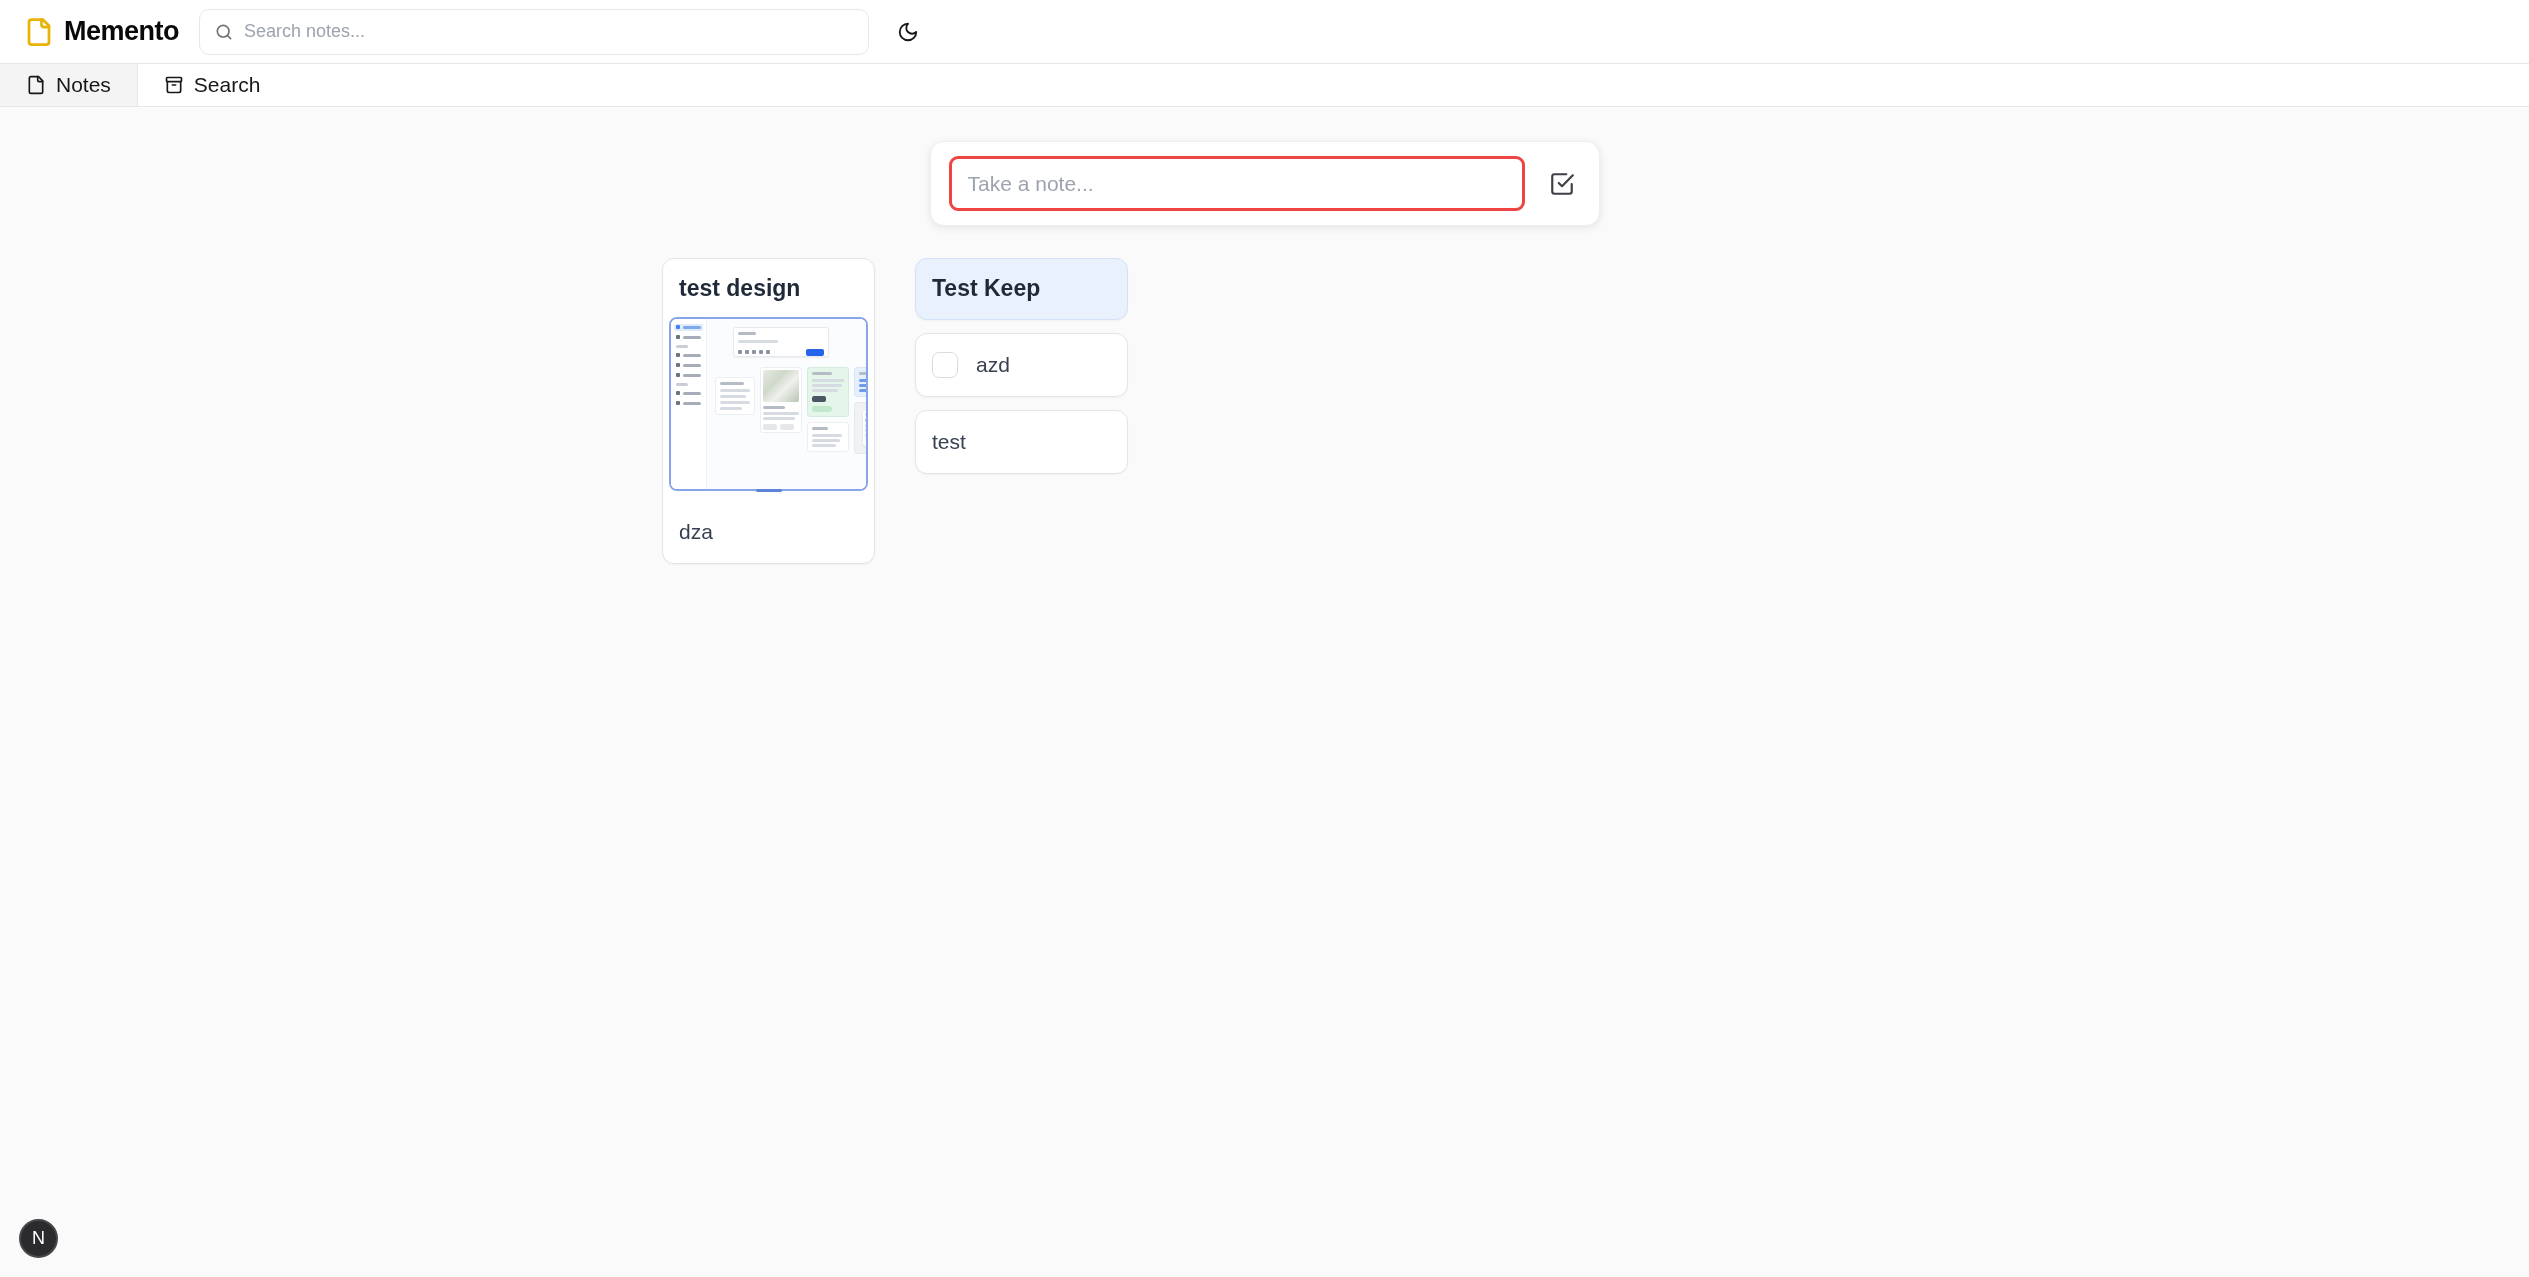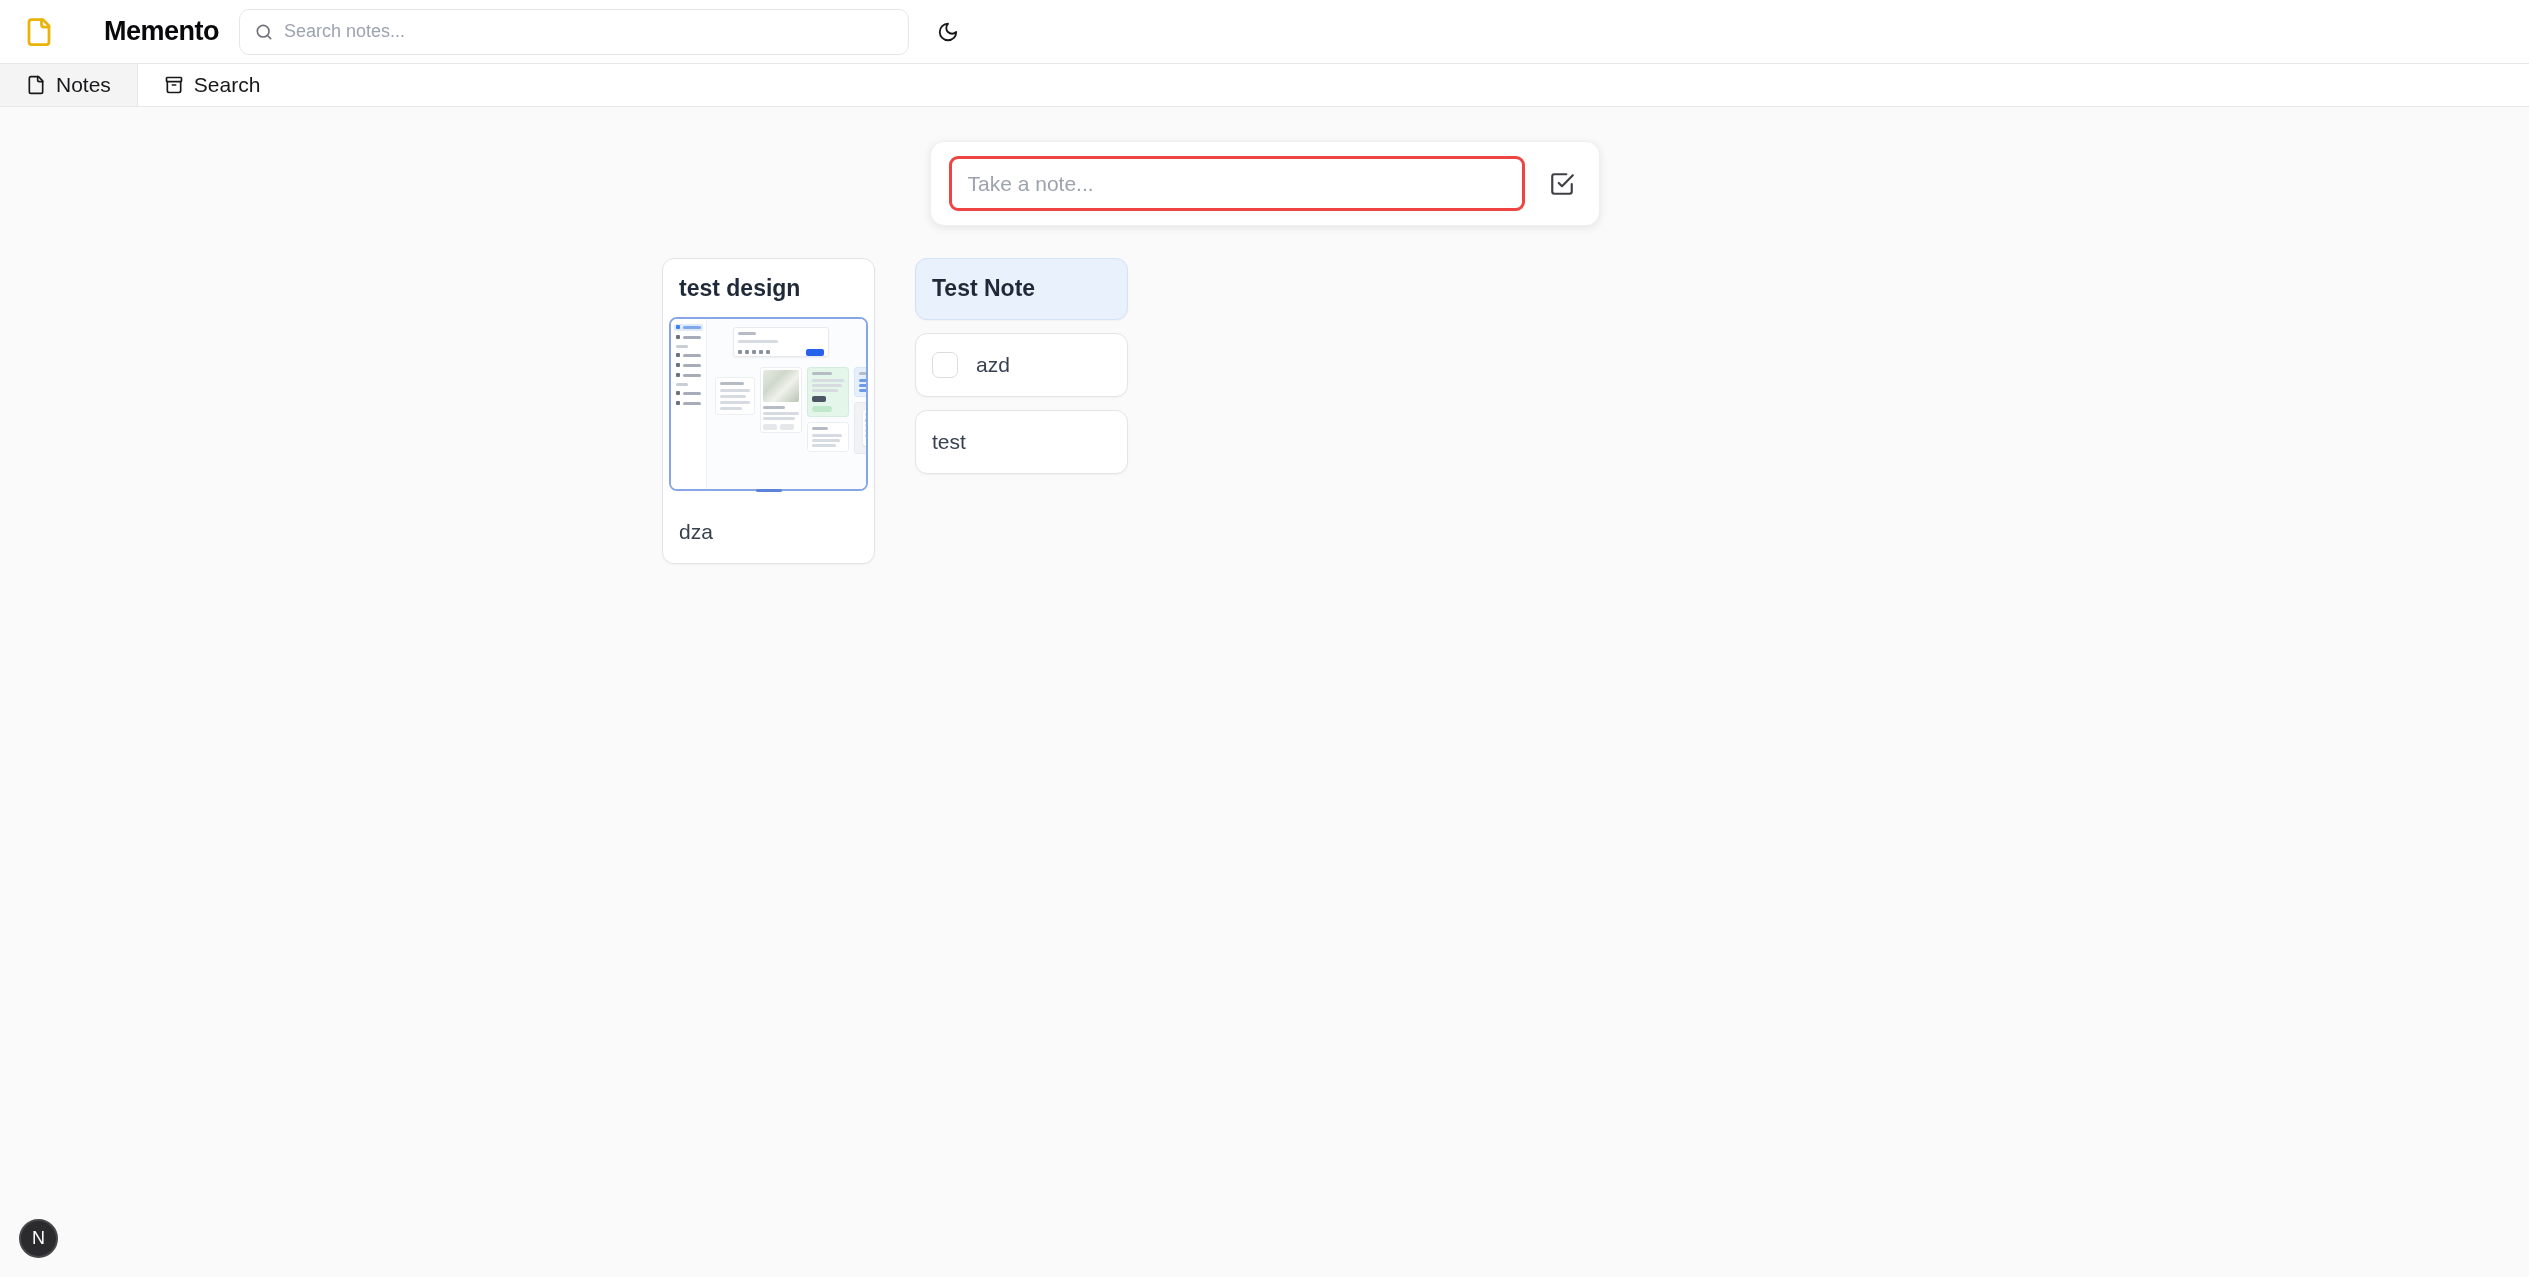--- a/index.html
+++ b/index.html
@@ -8,21 +8,21 @@
     font-family:"Liberation Sans","DejaVu Sans",sans-serif;
     background:#fafafa; color:#18181b; position:relative;
   }
 
   
   .header {
     height:64px; background:#ffffff; border-bottom:1px solid #e5e7eb;
     display:flex; align-items:center; padding:0 24px; gap:20px;
   }
   .logo { display:flex; align-items:center; gap:10px; }
-  .logo-title { font-size:27px; font-weight:700; color:#09090b; letter-spacing:-.5px;margin-left:40px; }
+  .logo-title { font-size:27px; font-weight:700; color:#09090b; letter-spacing:-.5px; }
   .searchbox {
     width:670px; height:46px; border:1px solid #e5e7eb; border-radius:10px;
     background:#fff; display:flex; align-items:center; padding:0 14px; gap:10px;
   }
   .searchbox input {
     border:none; outline:none; flex:1; font-size:18px; color:#3f3f46; background:transparent;
     font-family:inherit;
   }
   .searchbox input::placeholder { color:#9ca3af; }
   .iconbtn {
@@ -310,21 +310,21 @@
           </div>
           <div class="thumb-handle"></div>
         </div>
 
         <div class="note-body" style="margin-top:26px">dza</div>
       </div>
     </div>
 
     <div class="col">
       <div class="note-card blue">
-        <div class="note-title">Test Note</div>
+        <div class="note-title">Test Keep</div>
       </div>
 
       <div class="note-card check-row">
         <span class="checkbox"></span>
         <span class="note-body">azd</span>
       </div>
 
       <div class="note-card">
         <div class="note-body">test</div>
       </div>

